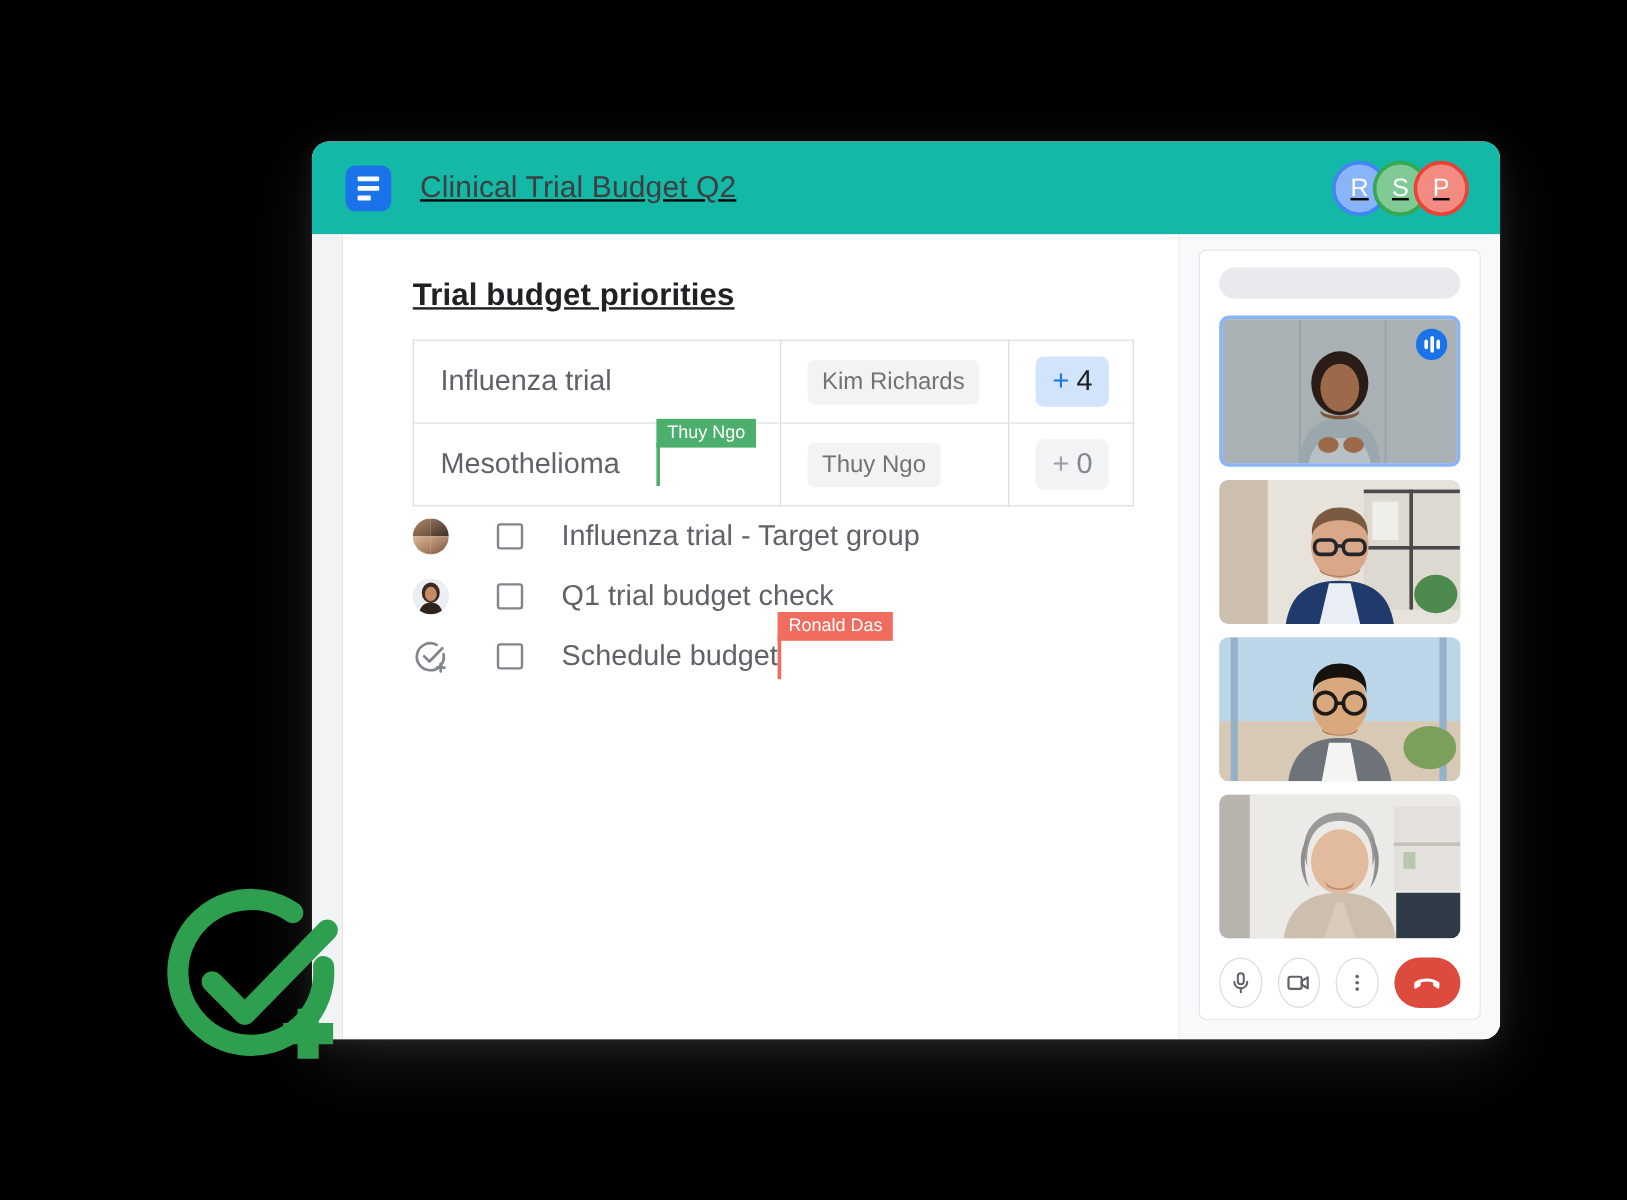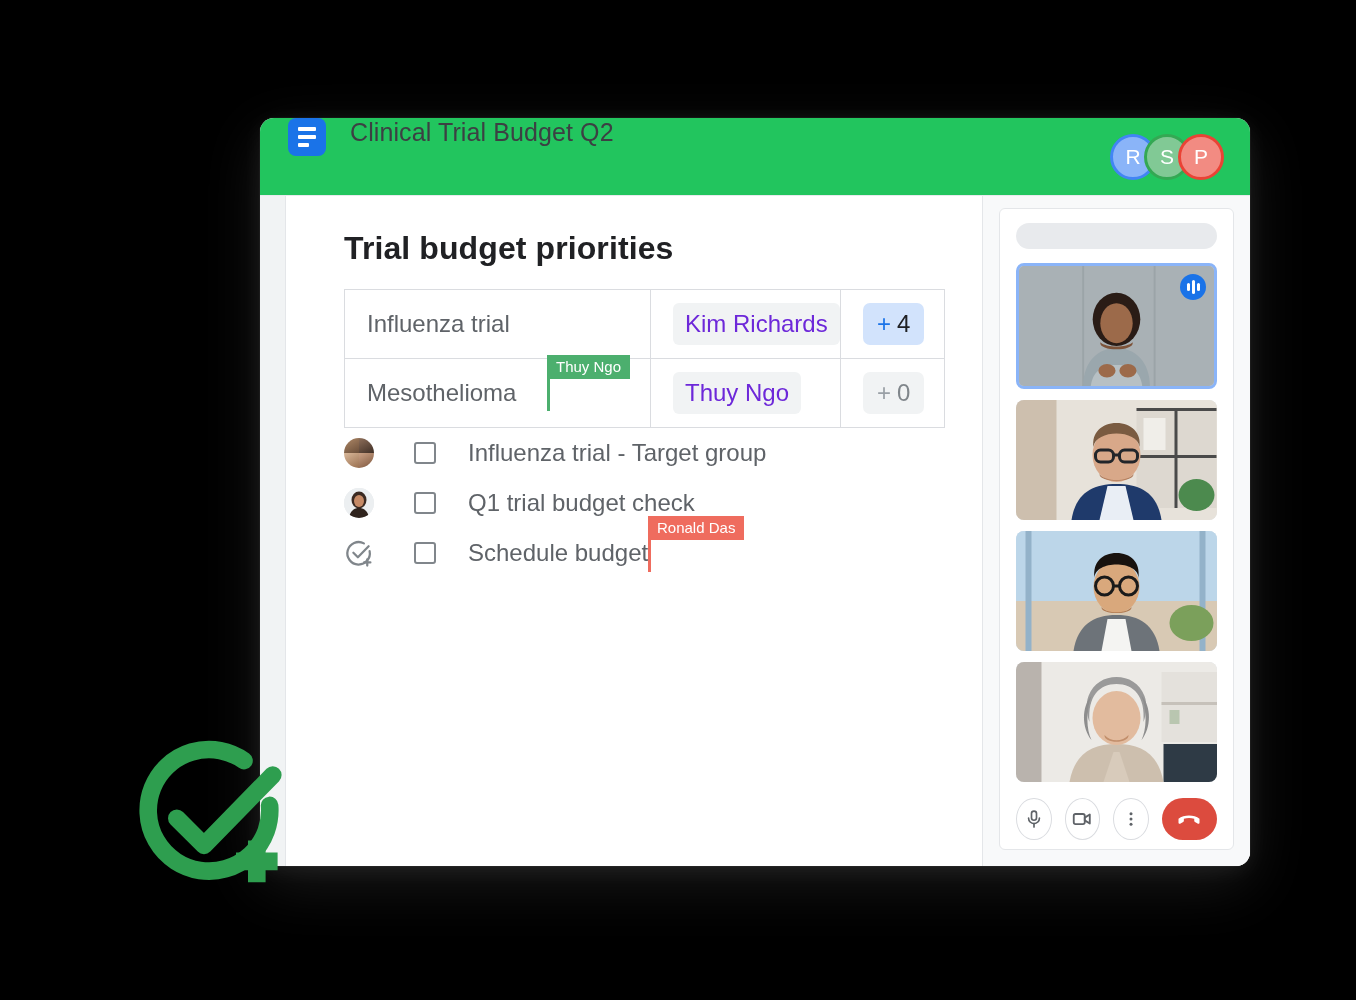--- a/index.html
+++ b/index.html
@@ -30,25 +30,27 @@
                 0 4px 22px rgba(255,255,255,0.07);
     overflow: hidden;
     display: flex;
     flex-direction: column;
   }
 
   
   .titlebar {
     height: 78px;
     min-height: 78px;
-    background: #22c55e;
+    background: #14b8a6;
     border-bottom: 1px solid #e8eaed;
     display: flex;
+    align-items: center;
     padding: 0 26px 0 28px;
     box-sizing: border-box;
+    text-decoration: underline;
   }
   .docs-icon {
     width: 38px;
     height: 38px;
     border-radius: 8px;
     background: #1a73e8;
     display: flex;
     flex-direction: column;
     align-items: center;
     justify-content: center;
@@ -99,25 +101,26 @@
     flex: 1;
     background: #ffffff;
     padding: 34px 42px 0 58px;
     box-sizing: border-box;
     min-width: 0;
     position: relative;
   }
 
   
   .section-title {
-    font-size: 32px;
+    font-size: 26px;
     font-weight: bold;
     color: #202124;
     letter-spacing: 0.1px;
     margin: 0 0 22px 0;
+    text-decoration: underline;
   }
 
   table.priorities {
     border-collapse: collapse;
     width: 600px;
     table-layout: fixed;
   }
   table.priorities td, table.priorities th {
     border: 1px solid #dadce0;
     height: 68px;
@@ -132,22 +135,22 @@
   .col-creator { width: 190px; }
   .col-votes { width: 104px; }
   td.cell-item { font-size: 24px; color: #5f6368; }
   td.cell-creator, td.cell-votes { padding: 0 10px; }
 
   .chip-person {
     display: inline-block;
     background: #f1f3f4;
     border-radius: 6px;
     padding: 7px 12px;
-    font-size: 24px;
-    color: #6d28d9;
+    font-size: 20px;
+    color: #737373;
     white-space: nowrap;
   }
   .chip-vote {
     display: inline-block;
     border-radius: 7px;
     padding: 7px 14px;
     font-size: 24px;
     white-space: nowrap;
   }
   .chip-vote.active { background: #d2e3fc; color: #202124; }

